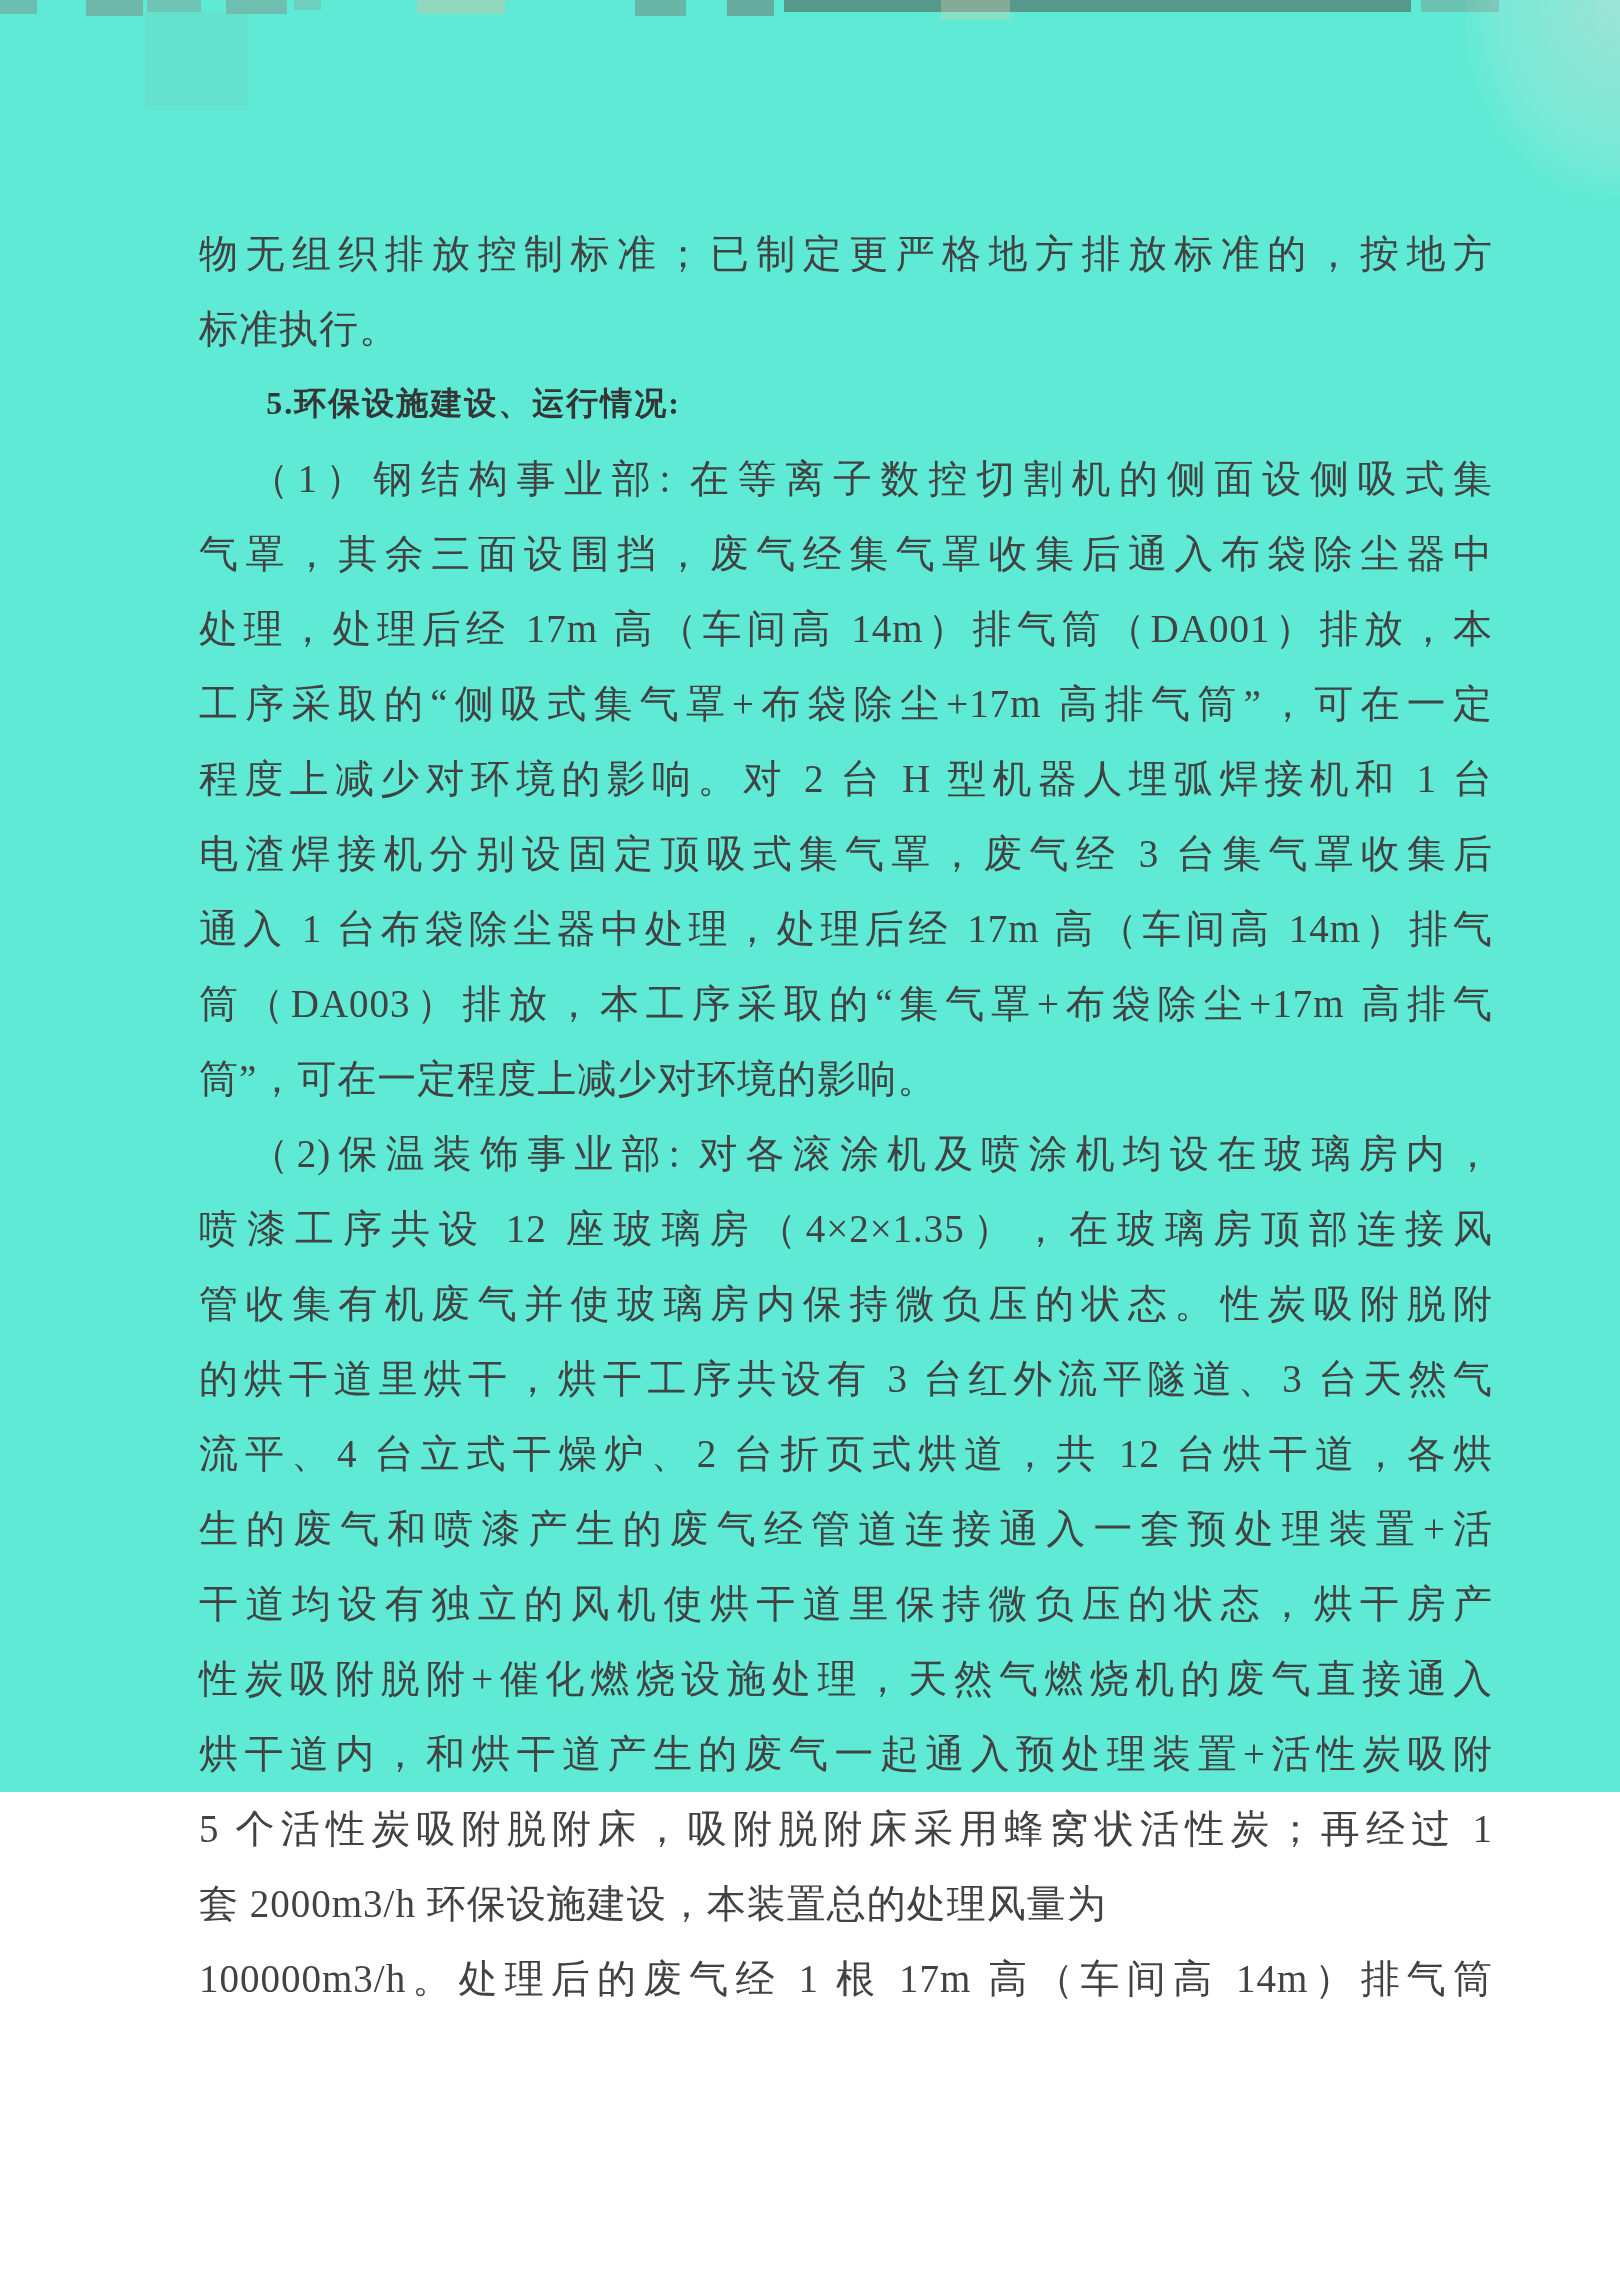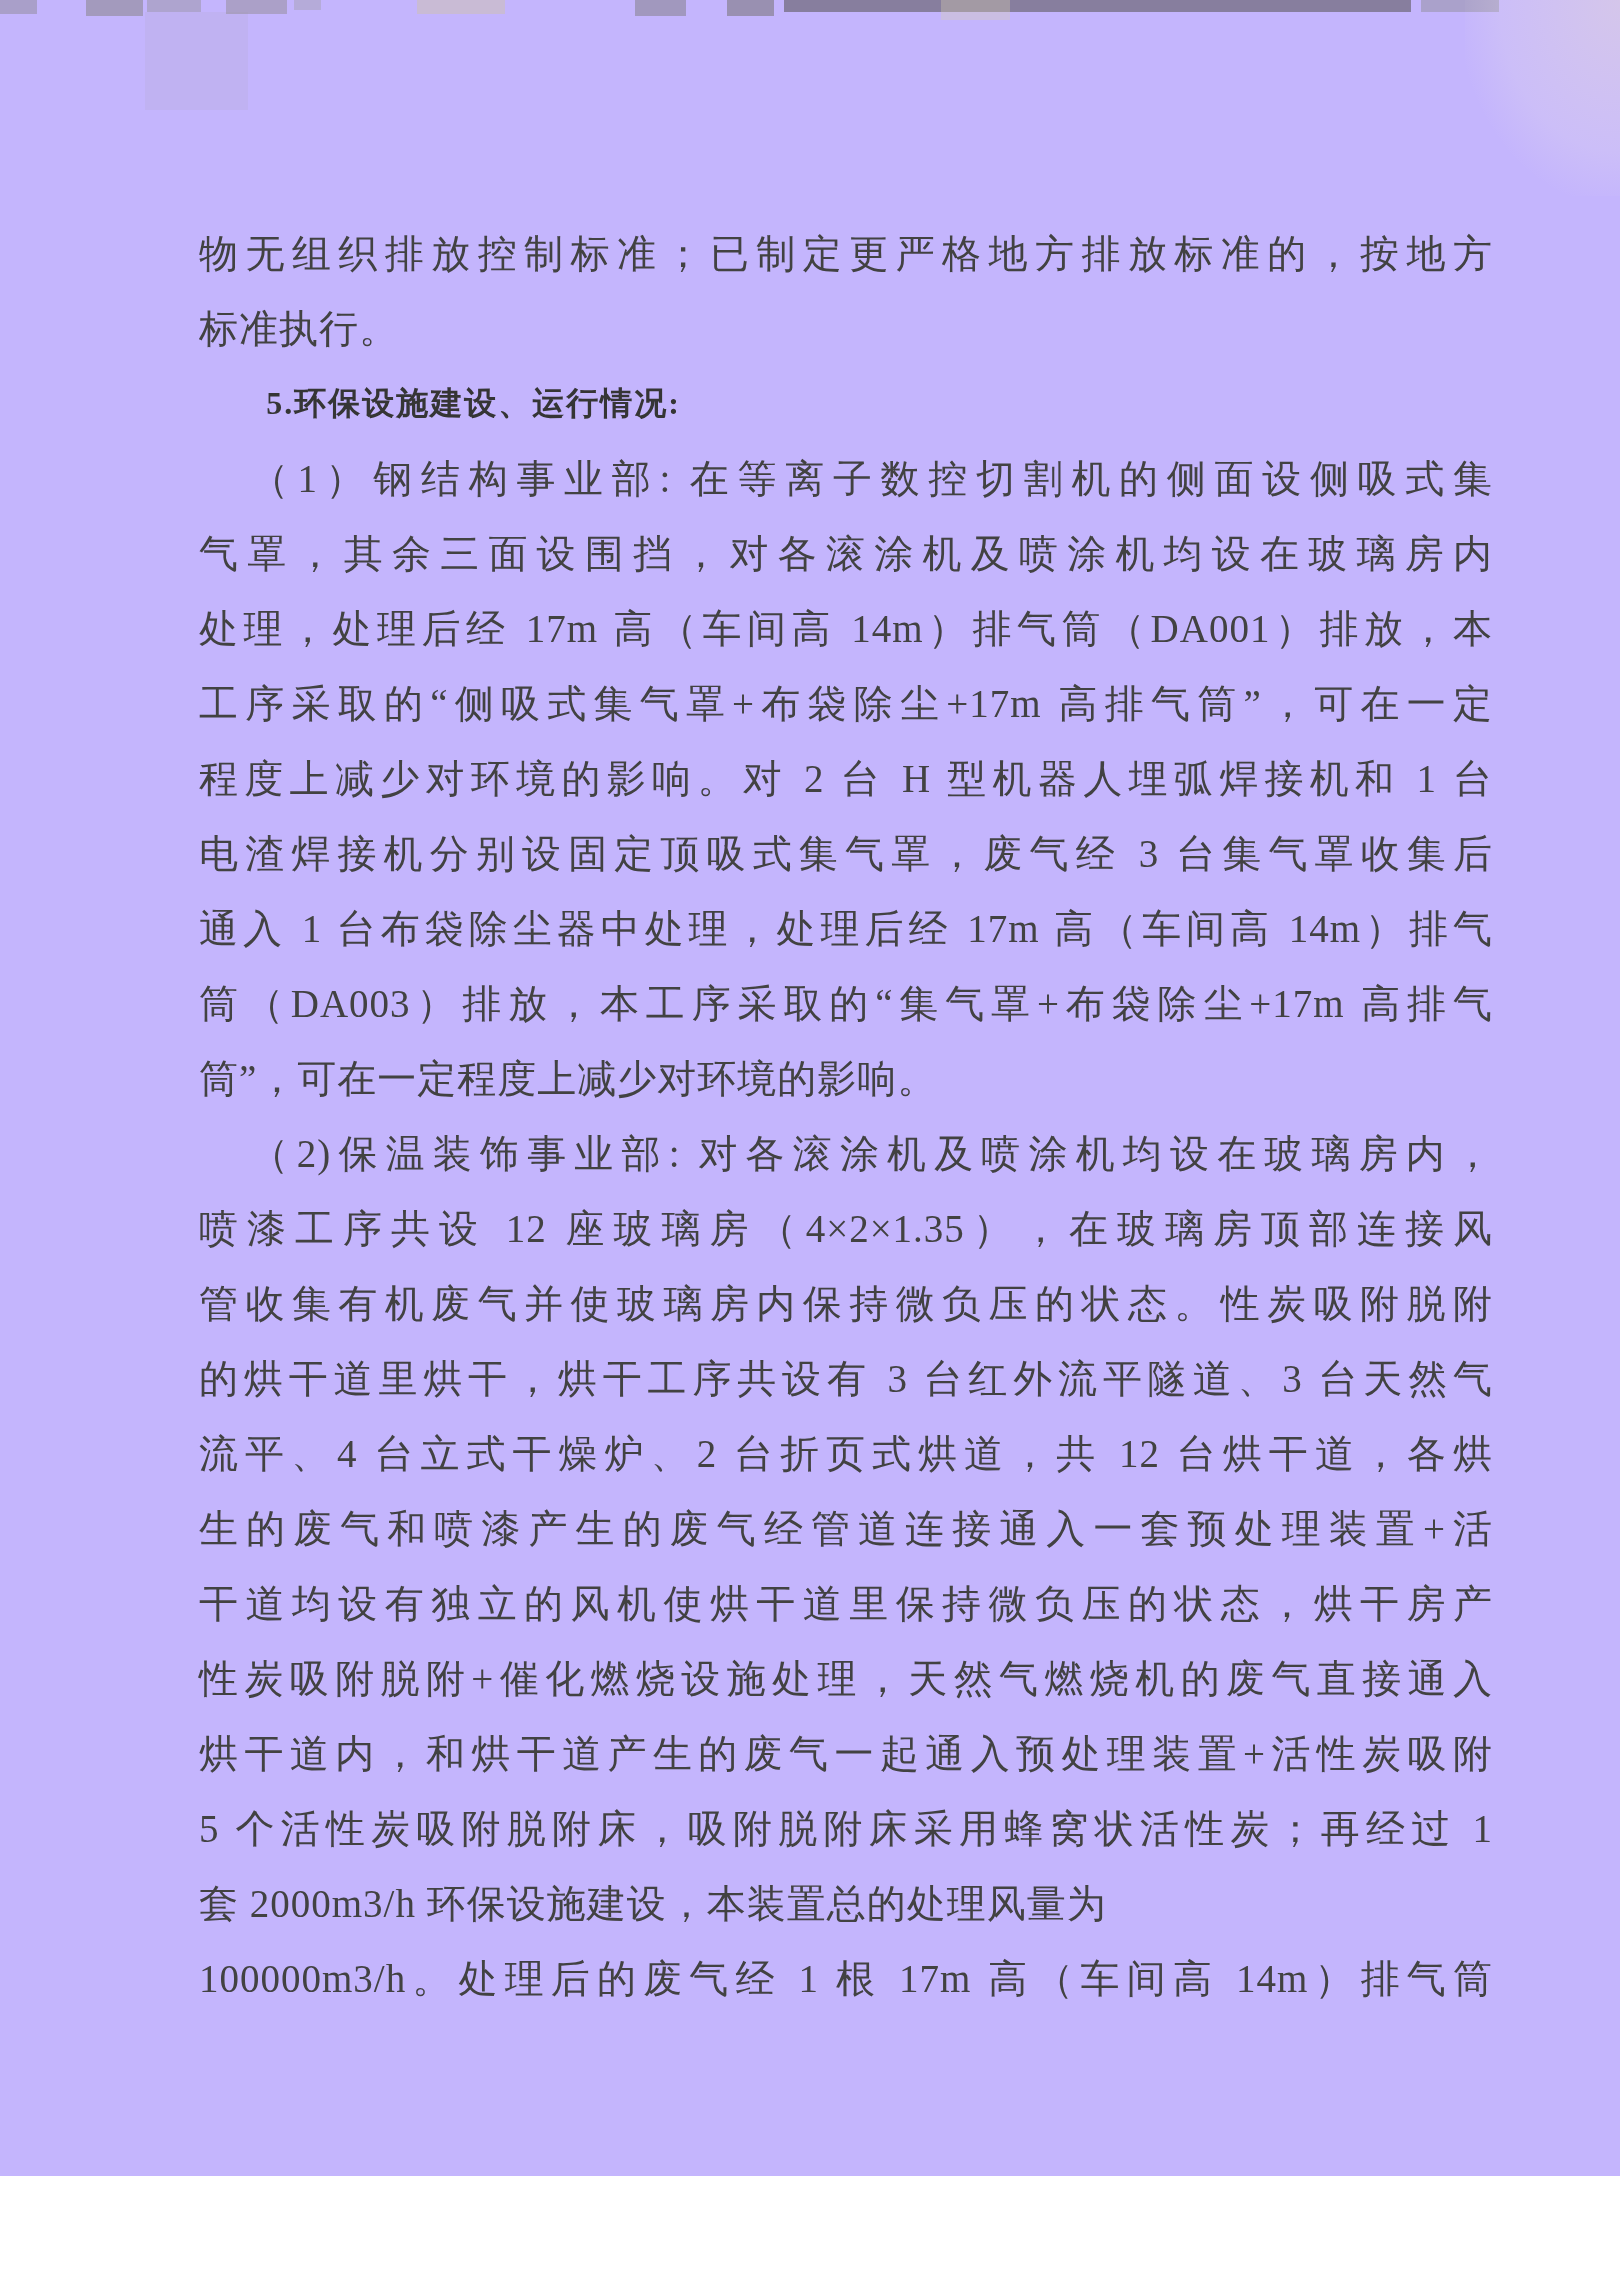--- a/index.html
+++ b/index.html
@@ -4,22 +4,22 @@
 <style>
   html, body { margin: 0; padding: 0; }
   body {
     width: 1620px; height: 2292px;
     background: #ffffff;
     overflow: hidden;
     font-family: "Liberation Serif", "DejaVu Serif", serif;
   }
   .page {
     position: relative;
-    width: 1620px; height: 2176px;
-    background: #c4b5fd;
+    width: 1620px; height: 1792px;
+    background: #5eead4;
   }
   
   .artifact { position: absolute; pointer-events: none; }
   .a1  { left: 0px;    top: 0; width: 37px;  height: 13.7px; background: rgba(130,128,122,.40); }
   .a2  { left: 86px;   top: 0; width: 57px;  height: 15.7px; background: rgba(128,126,120,.48); }
   .a3  { left: 147px;  top: 0; width: 54px;  height: 11.8px; background: rgba(140,138,132,.38); }
   .a4  { left: 226px;  top: 0; width: 61px;  height: 13.7px; background: rgba(135,132,126,.42); }
   .a5  { left: 294px;  top: 0; width: 27.4px;  height: 9.8px; background: rgba(150,148,142,.32); }
   .a6  { left: 417px;  top: 0; width: 88px;  height: 13.7px; background: rgba(208,196,165,.45); }
   .a7  { left: 635px;  top: 0; width: 51px;  height: 15.7px; background: rgba(120,118,112,.45); }
@@ -67,21 +67,21 @@
     <div class="artifact a11"></div>
     <div class="artifact a12"></div>
     <div class="artifact a13"></div>
   </div>
 
   <div class="content" id="doc-lines">
       <div class="line just ind0">物无组织排放控制标准；已制定更严格地方排放标准的，按地方</div>
       <div class="line left ind0">标准执行。</div>
       <div class="line left ind2 bold">5.环保设施建设、运行情况:</div>
       <div class="line just ind1">（1）钢结构事业部: 在等离子数控切割机的侧面设侧吸式集</div>
-      <div class="line just ind0">气罩，其余三面设围挡，对各滚涂机及喷涂机均设在玻璃房内</div>
+      <div class="line just ind0">气罩，其余三面设围挡，废气经集气罩收集后通入布袋除尘器中</div>
       <div class="line just ind0">处理，处理后经 17m 高（车间高 14m）排气筒（DA001）排放，本</div>
       <div class="line just ind0">工序采取的“侧吸式集气罩+布袋除尘+17m 高排气筒”，可在一定</div>
       <div class="line just ind0">程度上减少对环境的影响。对 2 台 H 型机器人埋弧焊接机和 1 台</div>
       <div class="line just ind0">电渣焊接机分别设固定顶吸式集气罩，废气经 3 台集气罩收集后</div>
       <div class="line just ind0">通入 1 台布袋除尘器中处理，处理后经 17m 高（车间高 14m）排气</div>
       <div class="line just ind0">筒（DA003）排放，本工序采取的“集气罩+布袋除尘+17m 高排气</div>
       <div class="line left ind0">筒”，可在一定程度上减少对环境的影响。</div>
       <div class="line just ind1">（2)保温装饰事业部: 对各滚涂机及喷涂机均设在玻璃房内，</div>
       <div class="line just ind0">喷漆工序共设 12 座玻璃房（4×2×1.35），在玻璃房顶部连接风</div>
       <div class="line just ind0">管收集有机废气并使玻璃房内保持微负压的状态。性炭吸附脱附</div>

